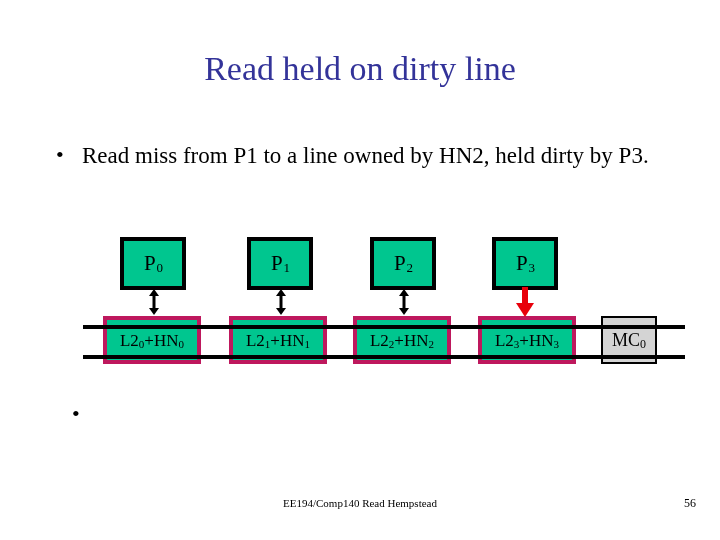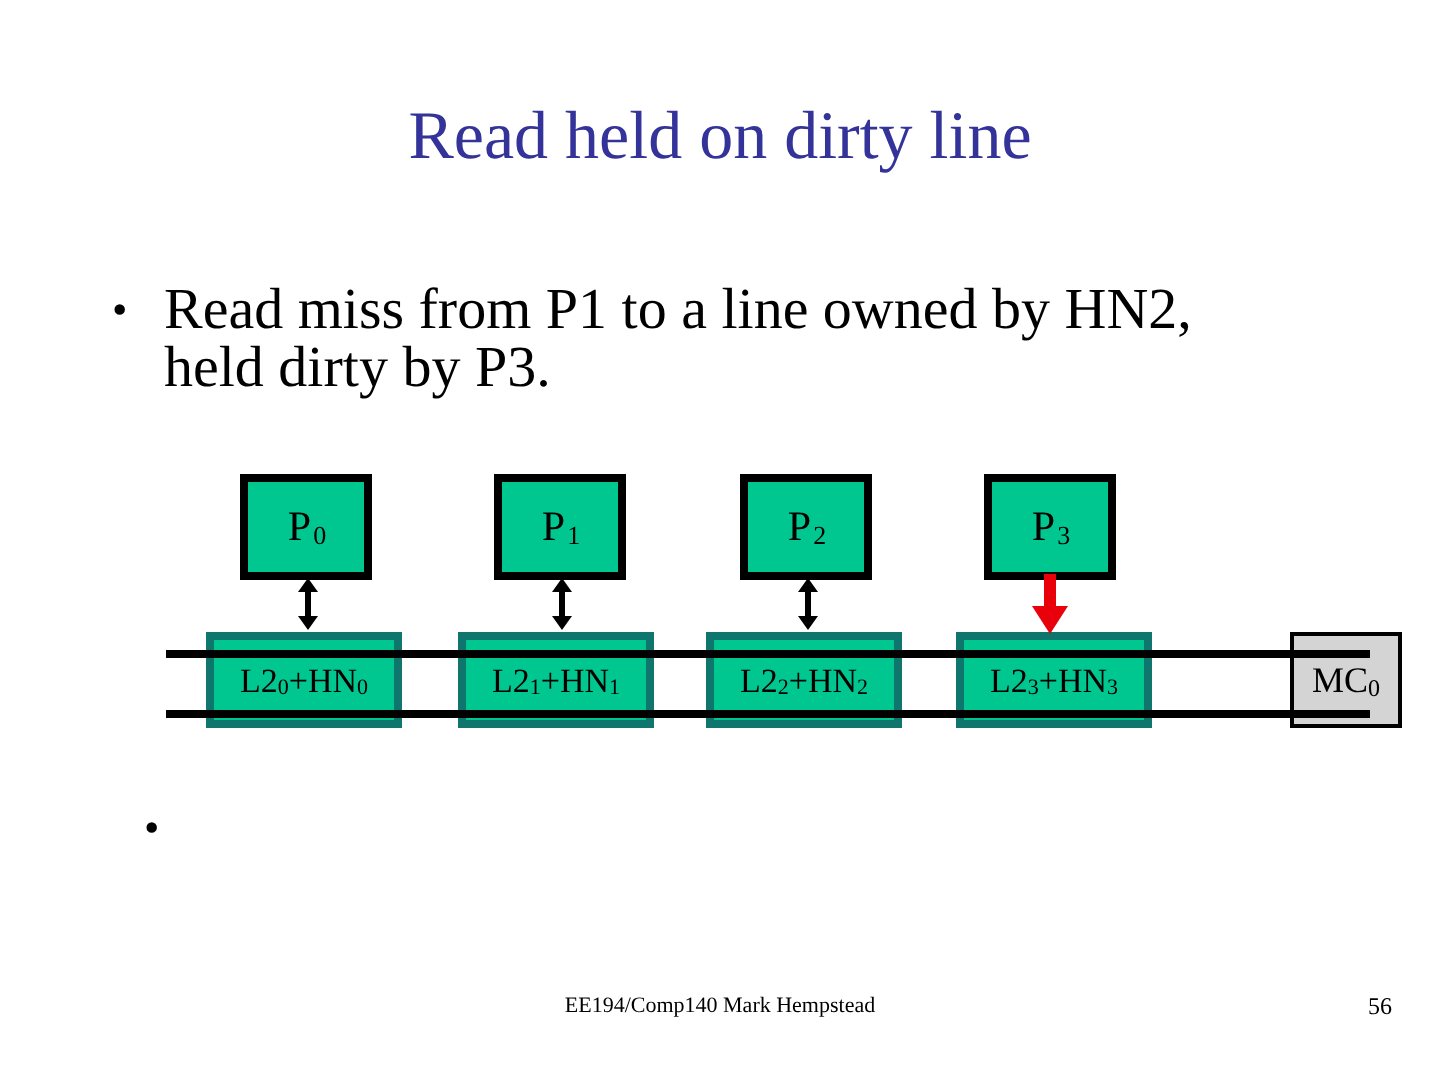--- a/index.html
+++ b/index.html
@@ -38,21 +38,21 @@
   }
   .bullet-mark {
     font-size: 22px;
     line-height: 28px;
     width: 26px;
     flex: 0 0 26px;
     text-align: left;
     color: #000;
   }
   .bullet-text {
-    font-size: 29px;
+    font-size: 23px;
     line-height: 29px;
     color: #000;
   }
 
   #bullet-1 { left: 56px;  top: 141px; width: 600px; }
   #bullet-1 .bullet-text { max-width: 570px; }
 
   #bullet-2 { left: 72px;  top: 400px; width: 480px; }
 
   
@@ -82,21 +82,21 @@
     font-size: 13px;
     vertical-align: baseline;
     position: relative;
     top: 4px;
     left: 1px;
   }
 
   .node-box {
     position: absolute;
     background: #00C68F;
-    border: 4px solid #0f766e;
+    border: 4px solid #be185d;
     box-sizing: border-box;
     display: flex;
     align-items: center;
     justify-content: center;
     font-size: 17px;
     line-height: 17px;
     color: #000;
     height: 48px;
     z-index: 3;
   }
@@ -234,25 +234,25 @@
       <span>+HN</span>
       <sub>2</sub>
   </div>
   <div class="node-box" style="left:478px; top:316px; width:98px;">
     <span>L2</span>
       <sub>3</sub>
       <span>+HN</span>
       <sub>3</sub>
   </div>
 
-  <div class="mc-box" style="left:601px; top:316px; width:56px;margin-left:44px;">
+  <div class="mc-box" style="left:601px; top:316px; width:56px;">
     <span>MC</span>
       <sub>0</sub>
   </div>
 
 </div>
 
 <div class="bullet-row" id="bullet-2">
   <span class="bullet-mark">•</span>
 </div>
 
-<div id="footer-credit">EE194/Comp140 Mark Hempstead</div>
+<div id="footer-credit">EE194/Comp140 Read Hempstead</div>
 <div id="footer-page">56</div>
 
 </body></html>

